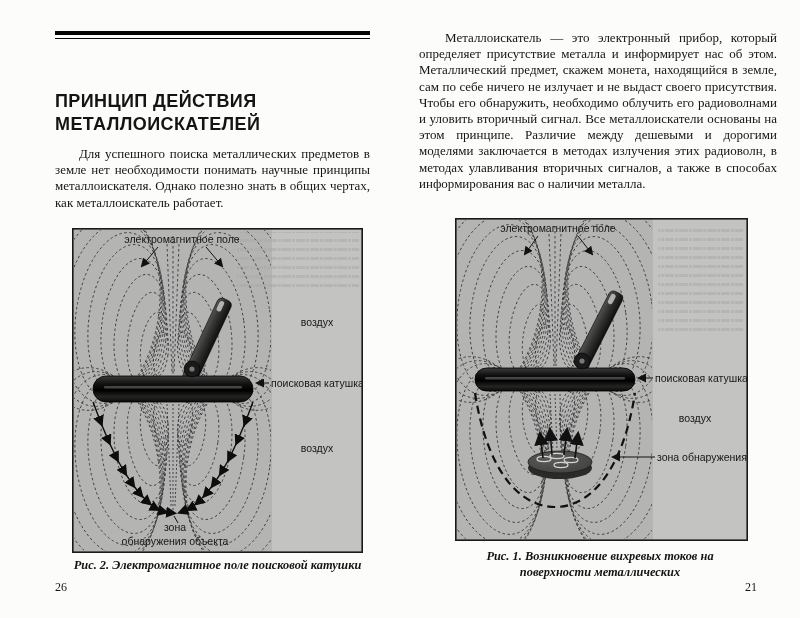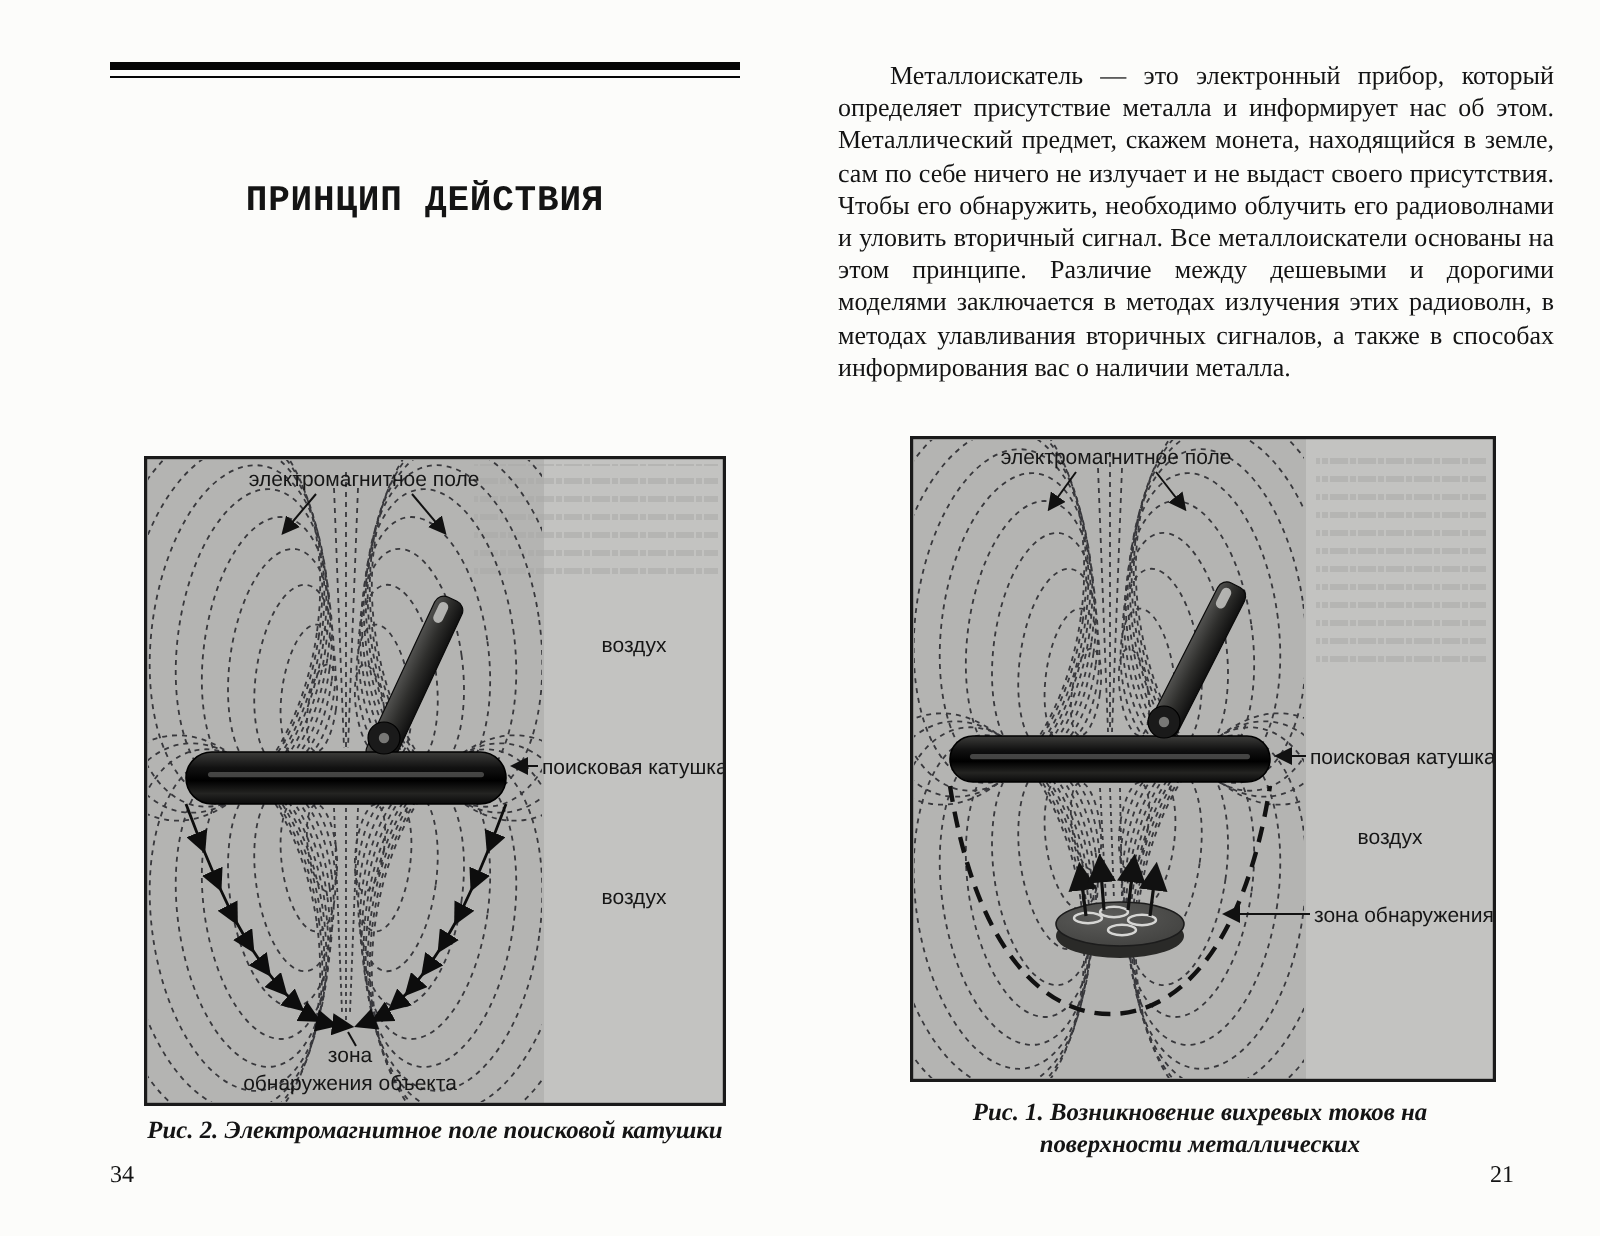--- a/index.html
+++ b/index.html
@@ -1,41 +1,43 @@
 <!DOCTYPE html>
 <html><head>
 <meta charset="utf-8">
 <style>
   html,body{margin:0;padding:0;background:#e8e8e6}
   .spread{position:relative;width:800px;height:618px;background:#fcfcfa;overflow:hidden;color:#141414}
   .abs{position:absolute}
   .rule-thick{height:4px;background:#050505}
   .rule-thin{height:1.5px;background:#050505;margin-top:2.5px}
-  .title{font-family:Liberation Mono, monospace;font-weight:bold;font-size:18px;line-height:23px;text-align:center;letter-spacing:.4px}
+  .title{font-family:Liberation Sans, sans-serif;font-weight:bold;font-size:18px;line-height:23px;text-align:left;letter-spacing:.4px}
   .bodytext{font-family:Liberation Serif, serif;font-size:13px;line-height:16.2px;text-align:justify;text-indent:24px}
   .caption{font-family:"Liberation Serif",serif;font-style:italic;font-weight:600;font-size:12.4px;line-height:15.5px;text-align:center}
   .pagenum{font-family:"Liberation Serif",serif;font-size:12px}
   svg{display:block}
   svg text{font-family:"Liberation Sans",sans-serif;font-size:10.5px;fill:#161616}
   .leader{stroke:#111;stroke-width:1;fill:none}
 </style>
 </head>
 <body>
 
 <div class="spread">
 
   <div class="abs" style="left:55px;top:31px;width:315px">
     <div class="rule-thick"></div>
     <div class="rule-thin"></div>
   </div>
 
   <div class="abs title" style="left:55px;top:90px;width:315px">
     <span>ПРИНЦИП ДЕЙСТВИЯ</span><br>
-  </div>
-
+    <span>МЕТАЛЛОИСКАТЕЛЕЙ</span>
+  </div>
+
+  <div class="abs bodytext" style="left:55px;top:146px;width:315px">Для успешного поиска металлических предметов в земле нет необходимости понимать научные принципы металлоискателя. Однако полезно знать в общих чертах, как металлоискатель работает.</div>
 
   <div class="abs" style="left:72px;top:228px">
     <svg width="291" height="325" viewBox="0 0 291 325">
       <defs>
         <pattern id="ghost" patternUnits="userSpaceOnUse" width="14" height="9">
           <rect x="0" y="2" width="9" height="3" fill="#a7a7a5"></rect>
           <rect x="10" y="2" width="3" height="3" fill="#a7a7a5"></rect>
         </pattern>
         <clipPath id="clip12">
             <rect x="2" y="2" width="197" height="321"></rect>
@@ -151,21 +153,21 @@
       <line class="leader" x1="106" y1="295" x2="102" y2="288"></line>
       <text x="103" y="303" text-anchor="middle">зона</text>
       <text x="103" y="317" text-anchor="middle">обнаружения объекта</text>
 
       <rect x="0.8" y="0.8" width="289.4" height="323.4" fill="none" stroke="#1a1a1a" stroke-width="1.6"></rect>
     </svg>
   </div>
 
   <div class="abs caption" style="left:72px;top:558px;width:291px">Рис. 2. Электромагнитное поле поисковой катушки</div>
 
-  <div class="abs pagenum" style="left:55px;top:580px">34</div>
+  <div class="abs pagenum" style="left:55px;top:580px">26</div>
 
   <div class="abs bodytext" style="left:419px;top:30px;width:358px;text-indent:26px">Металлоискатель — это электронный прибор, который определяет присутствие металла и информирует нас об этом. Металлический предмет, скажем монета, находящийся в земле, сам по себе ничего не излучает и не выдаст своего присутствия. Чтобы его обнаружить, необходимо облучить его радиоволнами и уловить вторичный сигнал. Все металлоискатели основаны на этом принципе. Различие между дешевыми и дорогими моделями заключается в методах излучения этих радиоволн, в методах улавливания вторичных сигналов, а также в способах информирования вас о наличии металла.</div>
 
   <div class="abs" style="left:455px;top:218px">
     <svg width="293" height="323" viewBox="0 0 293 323">
       <rect x="0" y="0" width="293" height="323" fill="#b4b4b2"></rect>
       <rect x="198" y="0" width="95" height="323" fill="#c3c3c1"></rect>
       <rect x="203" y="6" width="85" height="112" fill="url(#ghost)" opacity="0.5"></rect>
 
       <g id="decor13" clip-path="url(#clip13)" fill="none" stroke="#38383c" stroke-width="0.9" stroke-dasharray="2.5 2.5">

